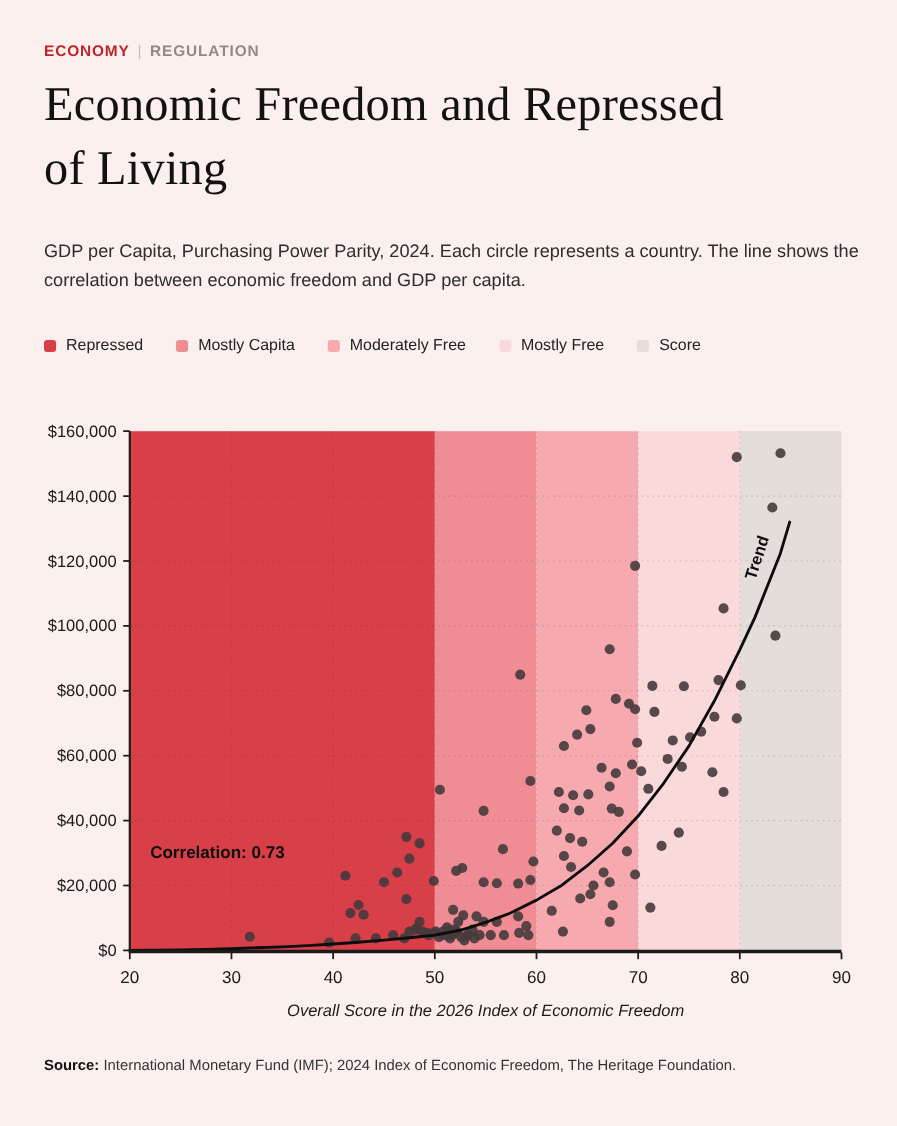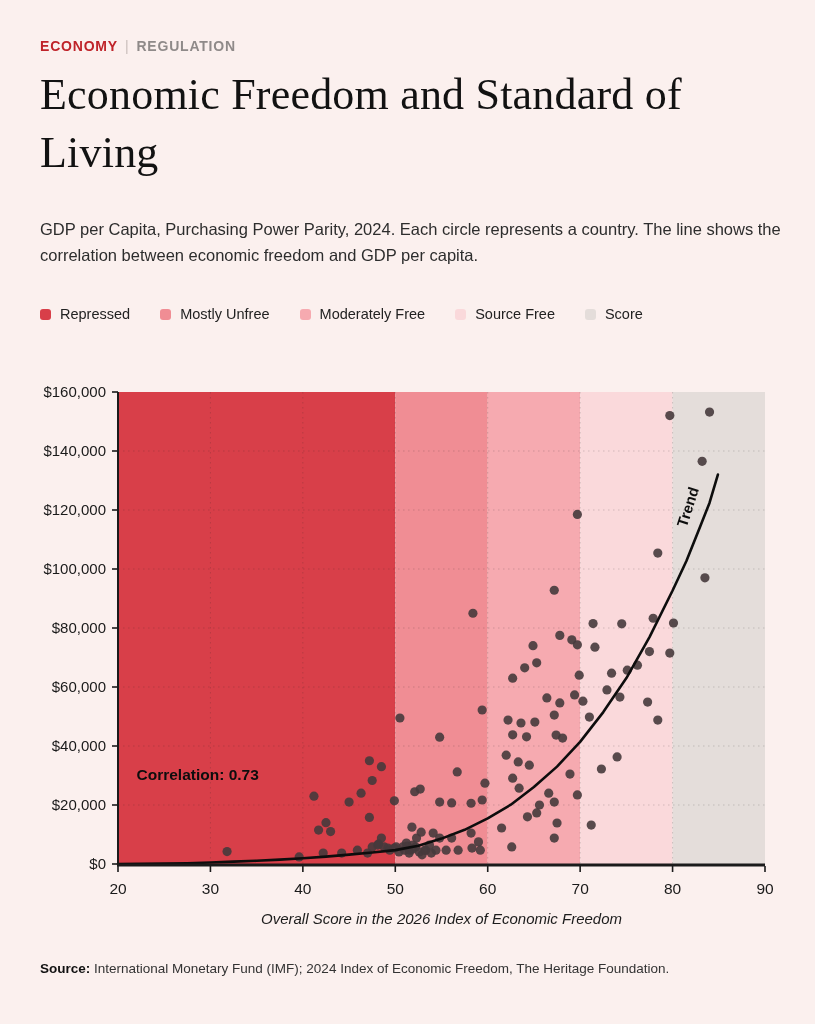--- a/index.html
+++ b/index.html
@@ -30,40 +30,40 @@
   .source-line{position:absolute;top:961px;left:40px;font-size:13.5px;color:#333;}
   .source-label{font-weight:bold;color:#111;text-align:center;}
 </style>
 </head>
 <body>
 
 <div class="breadcrumb">
   <span class="crumb-cat">ECONOMY</span><span class="crumb-sep">|</span><span class="crumb-sub">REGULATION</span>
 </div>
 
-<h1 class="page-title">Economic Freedom and Standard of Living</h1>
+<h1 class="page-title">Economic Freedom and Repressed of Living</h1>
 
 <div class="subtitle">GDP per Capita, Purchasing Power Parity, 2024. Each circle represents a country. The line shows the correlation between economic freedom and GDP per capita.</div>
 
 <div class="legend">
   <div class="legend-item">
     <span class="legend-swatch" style="background: rgb(216, 63, 73);"></span>
     <span class="legend-label">Repressed</span>
   </div>
   <div class="legend-item">
     <span class="legend-swatch" style="background: rgb(240, 141, 148);"></span>
-    <span class="legend-label">Mostly Unfree</span>
+    <span class="legend-label">Mostly Capita</span>
   </div>
   <div class="legend-item">
     <span class="legend-swatch" style="background: rgb(246, 170, 176);"></span>
     <span class="legend-label">Moderately Free</span>
   </div>
   <div class="legend-item">
     <span class="legend-swatch" style="background: rgb(250, 217, 219);"></span>
-    <span class="legend-label">Source Free</span>
+    <span class="legend-label">Mostly Free</span>
   </div>
   <div class="legend-item">
     <span class="legend-swatch" style="background: rgb(228, 221, 218);"></span>
     <span class="legend-label">Score</span>
   </div>
 </div>
 
 <svg class="chart-svg" id="chart" width="815" height="575" viewBox="0 0 815 575">
     <g>
       <rect x="118" y="40" width="277.2857142857143" height="472" fill="#d83f49"></rect>

